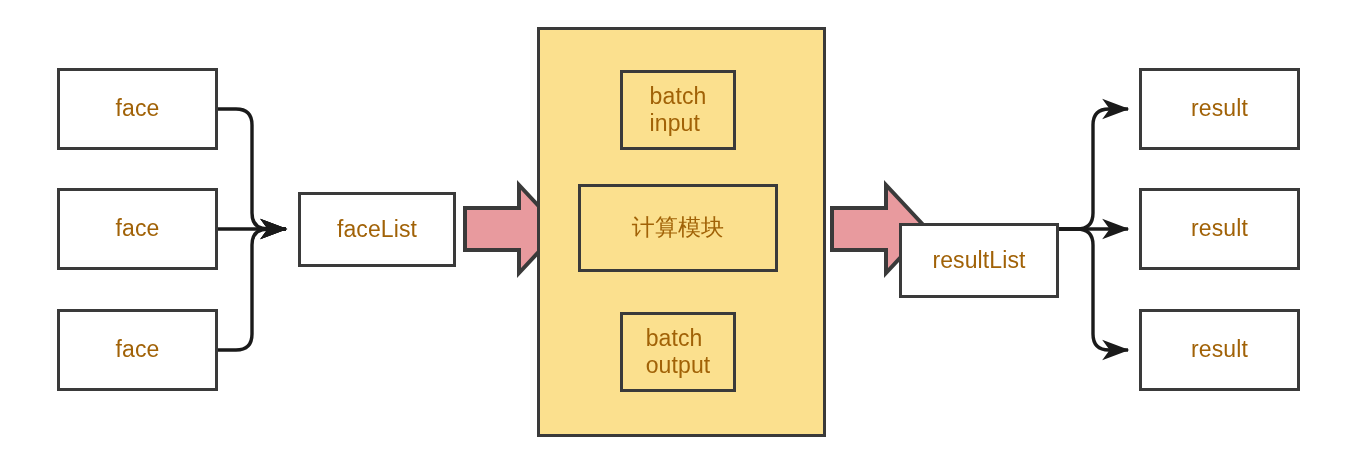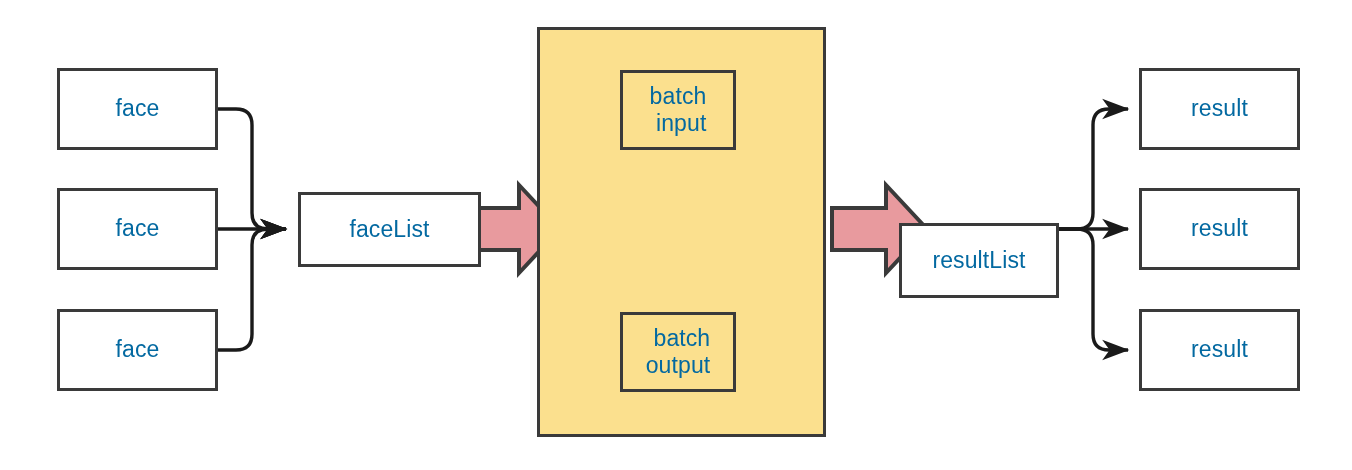--- a/index.html
+++ b/index.html
@@ -25,24 +25,24 @@
     left: 0; top: 0;
     width: 1352px;
     height: 470px;
   }
   .node {
     position: absolute;
     box-sizing: border-box;
     display: flex;
     align-items: center;
     justify-content: center;
-    text-align: right;
+    text-align: left;
     background: #ffffff;
     border: 3px solid #3a3a3a;
-    color: #0369a1;
+    color: #a16207;
     font-size: 23px;
     line-height: 1.18;
     letter-spacing: 0.1px;
     z-index: 3;
   }
   .node.inner {
     background: #fbe08e;
     border-width: 3px;
   }
   .group-box {
@@ -107,29 +107,32 @@
   <div class="node" style="left:57px; top:68px; width:161px; height:82px;">
     <span class="node-label">face</span>
   </div>
   <div class="node" style="left:57px; top:188px; width:161px; height:82px;">
     <span class="node-label">face</span>
   </div>
   <div class="node" style="left:57px; top:309px; width:161px; height:82px;">
     <span class="node-label">face</span>
   </div>
 
-  <div class="node" style="left:298px; top:192px; width:183px; height:75px;">
+  <div class="node" style="left:298px; top:192px; width:158px; height:75px;">
     <span class="node-label">faceList</span>
   </div>
 
   <div class="node inner" style="left:620px; top:70px; width:116px; height:80px;">
     <span class="node-label">batch
 input</span>
   </div>
 
+  <div class="node inner" style="left:578px; top:184px; width:200px; height:88px;">
+    <span class="node-label cjk">计算模块</span>
+  </div>
 
   <div class="node inner" style="left:620px; top:312px; width:116px; height:80px;">
     <span class="node-label">batch
 output</span>
   </div>
 
   <div class="node" style="left:899px; top:192px; width:160px; height:75px;margin-top:31px;">
     <span class="node-label">resultList</span>
   </div>
 

